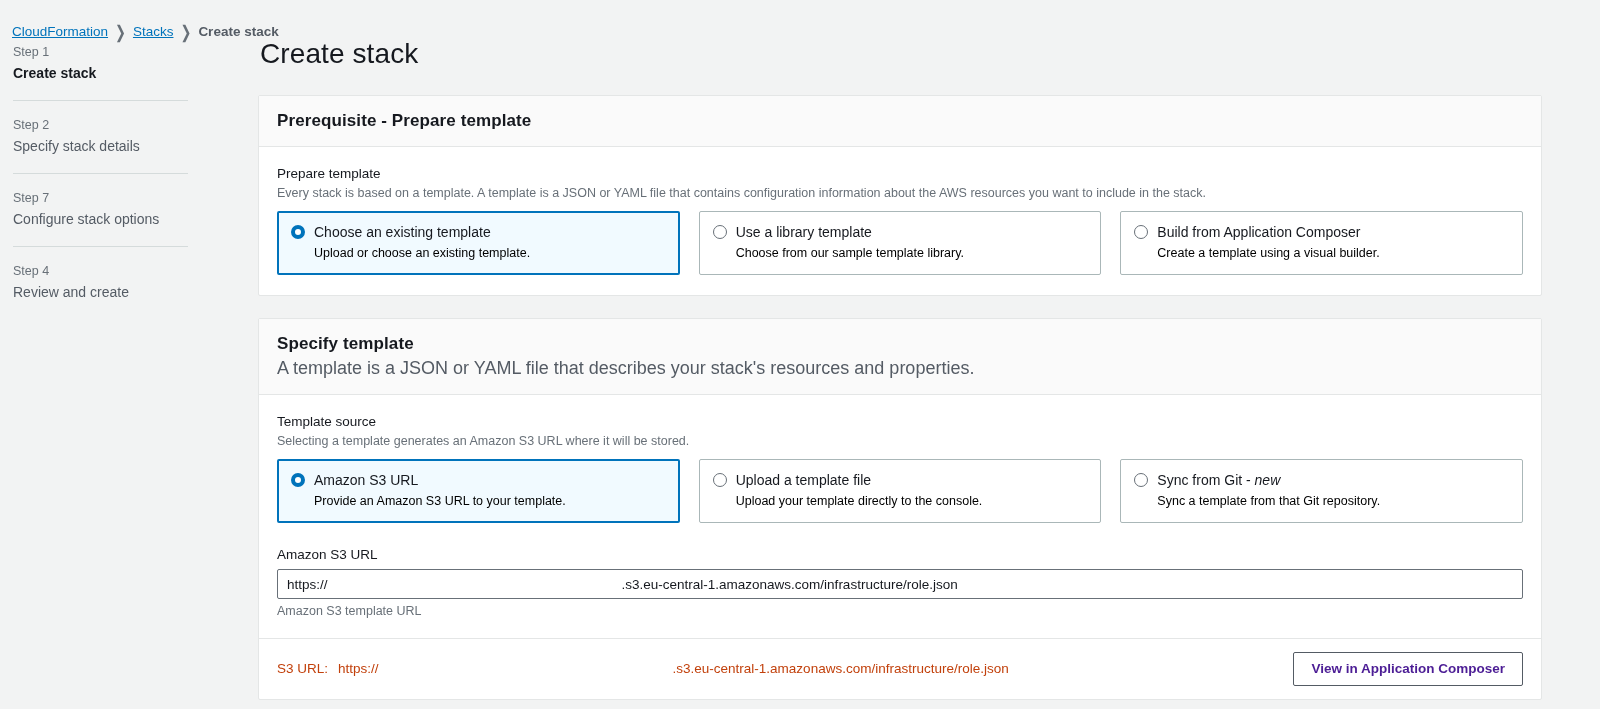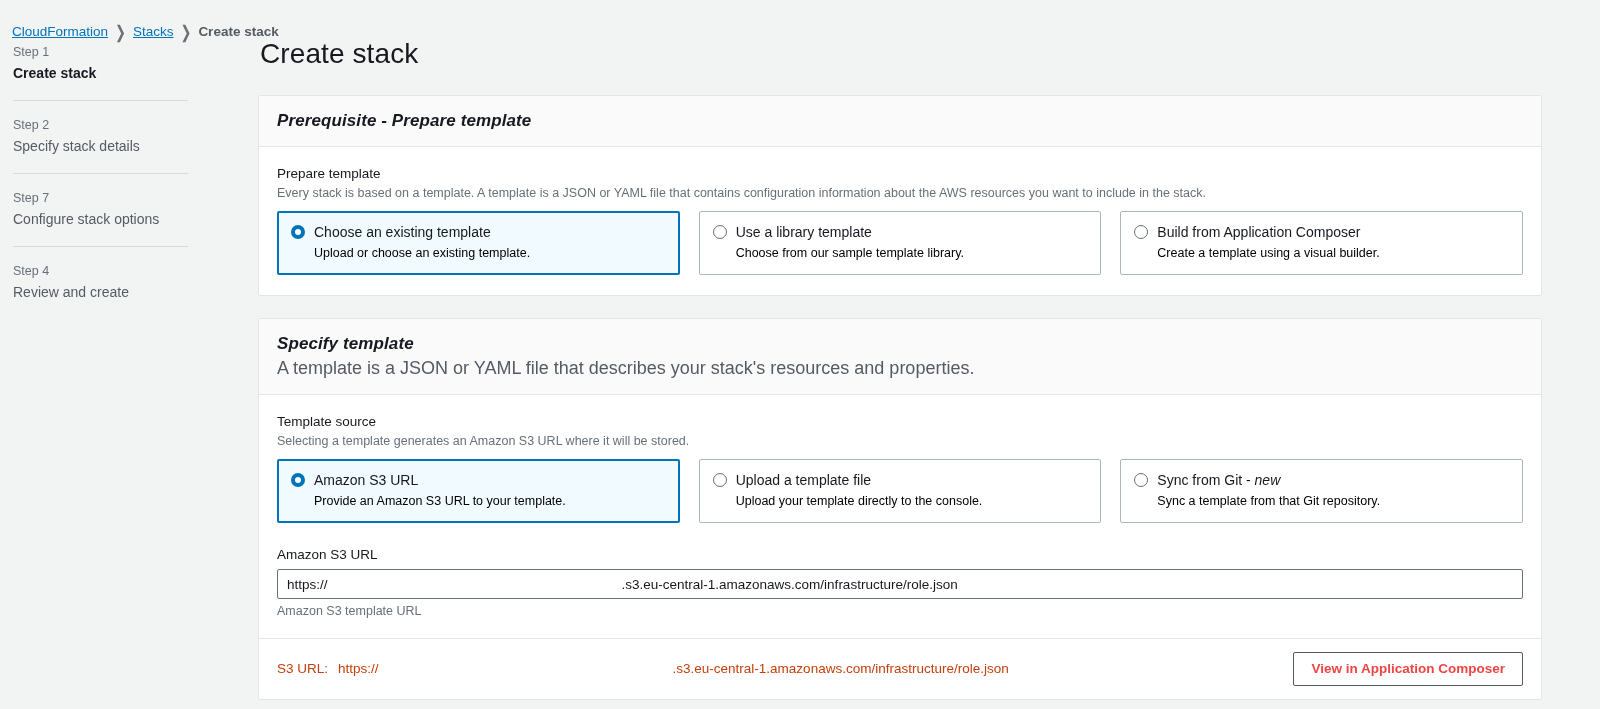--- a/index.html
+++ b/index.html
@@ -42,21 +42,21 @@
     background: #ffffff;
     border: 1px solid #e4e6e6;
     border-radius: 2px;
     margin-bottom: 22px;
   }
   .container-header {
     background: #fafafa;
     border-bottom: 1px solid #e4e6e6;
     padding: 15px 18px 15px 18px;
   }
-  .container-header h2 { margin: 0; font-size: 17px; font-weight: 700; letter-spacing: .1px; font-style: italic; }
+  .container-header h2 { margin: 0; font-size: 17px; font-weight: 700; letter-spacing: .1px; }
   .container-header .subtitle { margin: 4px 0 0 0; font-size: 18px; color: #545b64; font-weight: 400; }
   .container-body { padding: 17px 18px 20px 18px; }
 
   .field-label { font-size: 13.5px; color: #16191f; line-height: 19px; }
   .field-desc { font-size: 12.5px; color: #687078; line-height: 18px; margin-top: 1px; }
 
   
   .tile-row { display: flex; gap: 19px; margin-top: 9px; }
   .tile {
     flex: 1 1 0; min-width: 0;
@@ -114,21 +114,21 @@
     border-radius: 2px;
     font-size: 13.5px;
     font-weight: 700;
     cursor: pointer;
     line-height: 1;
   }
   .btn-normal {
     margin-left: auto;
     border: 1px solid #545b64;
     background: #fff;
-    color: #ef4444;
+    color: #4c1d95;
     padding: 9px 17px;
   }
 </style>
 </head>
 <body>
 
 <div class="page">
 
   <div class="breadcrumb">
     <span class="crumb-link">CloudFormation</span>

